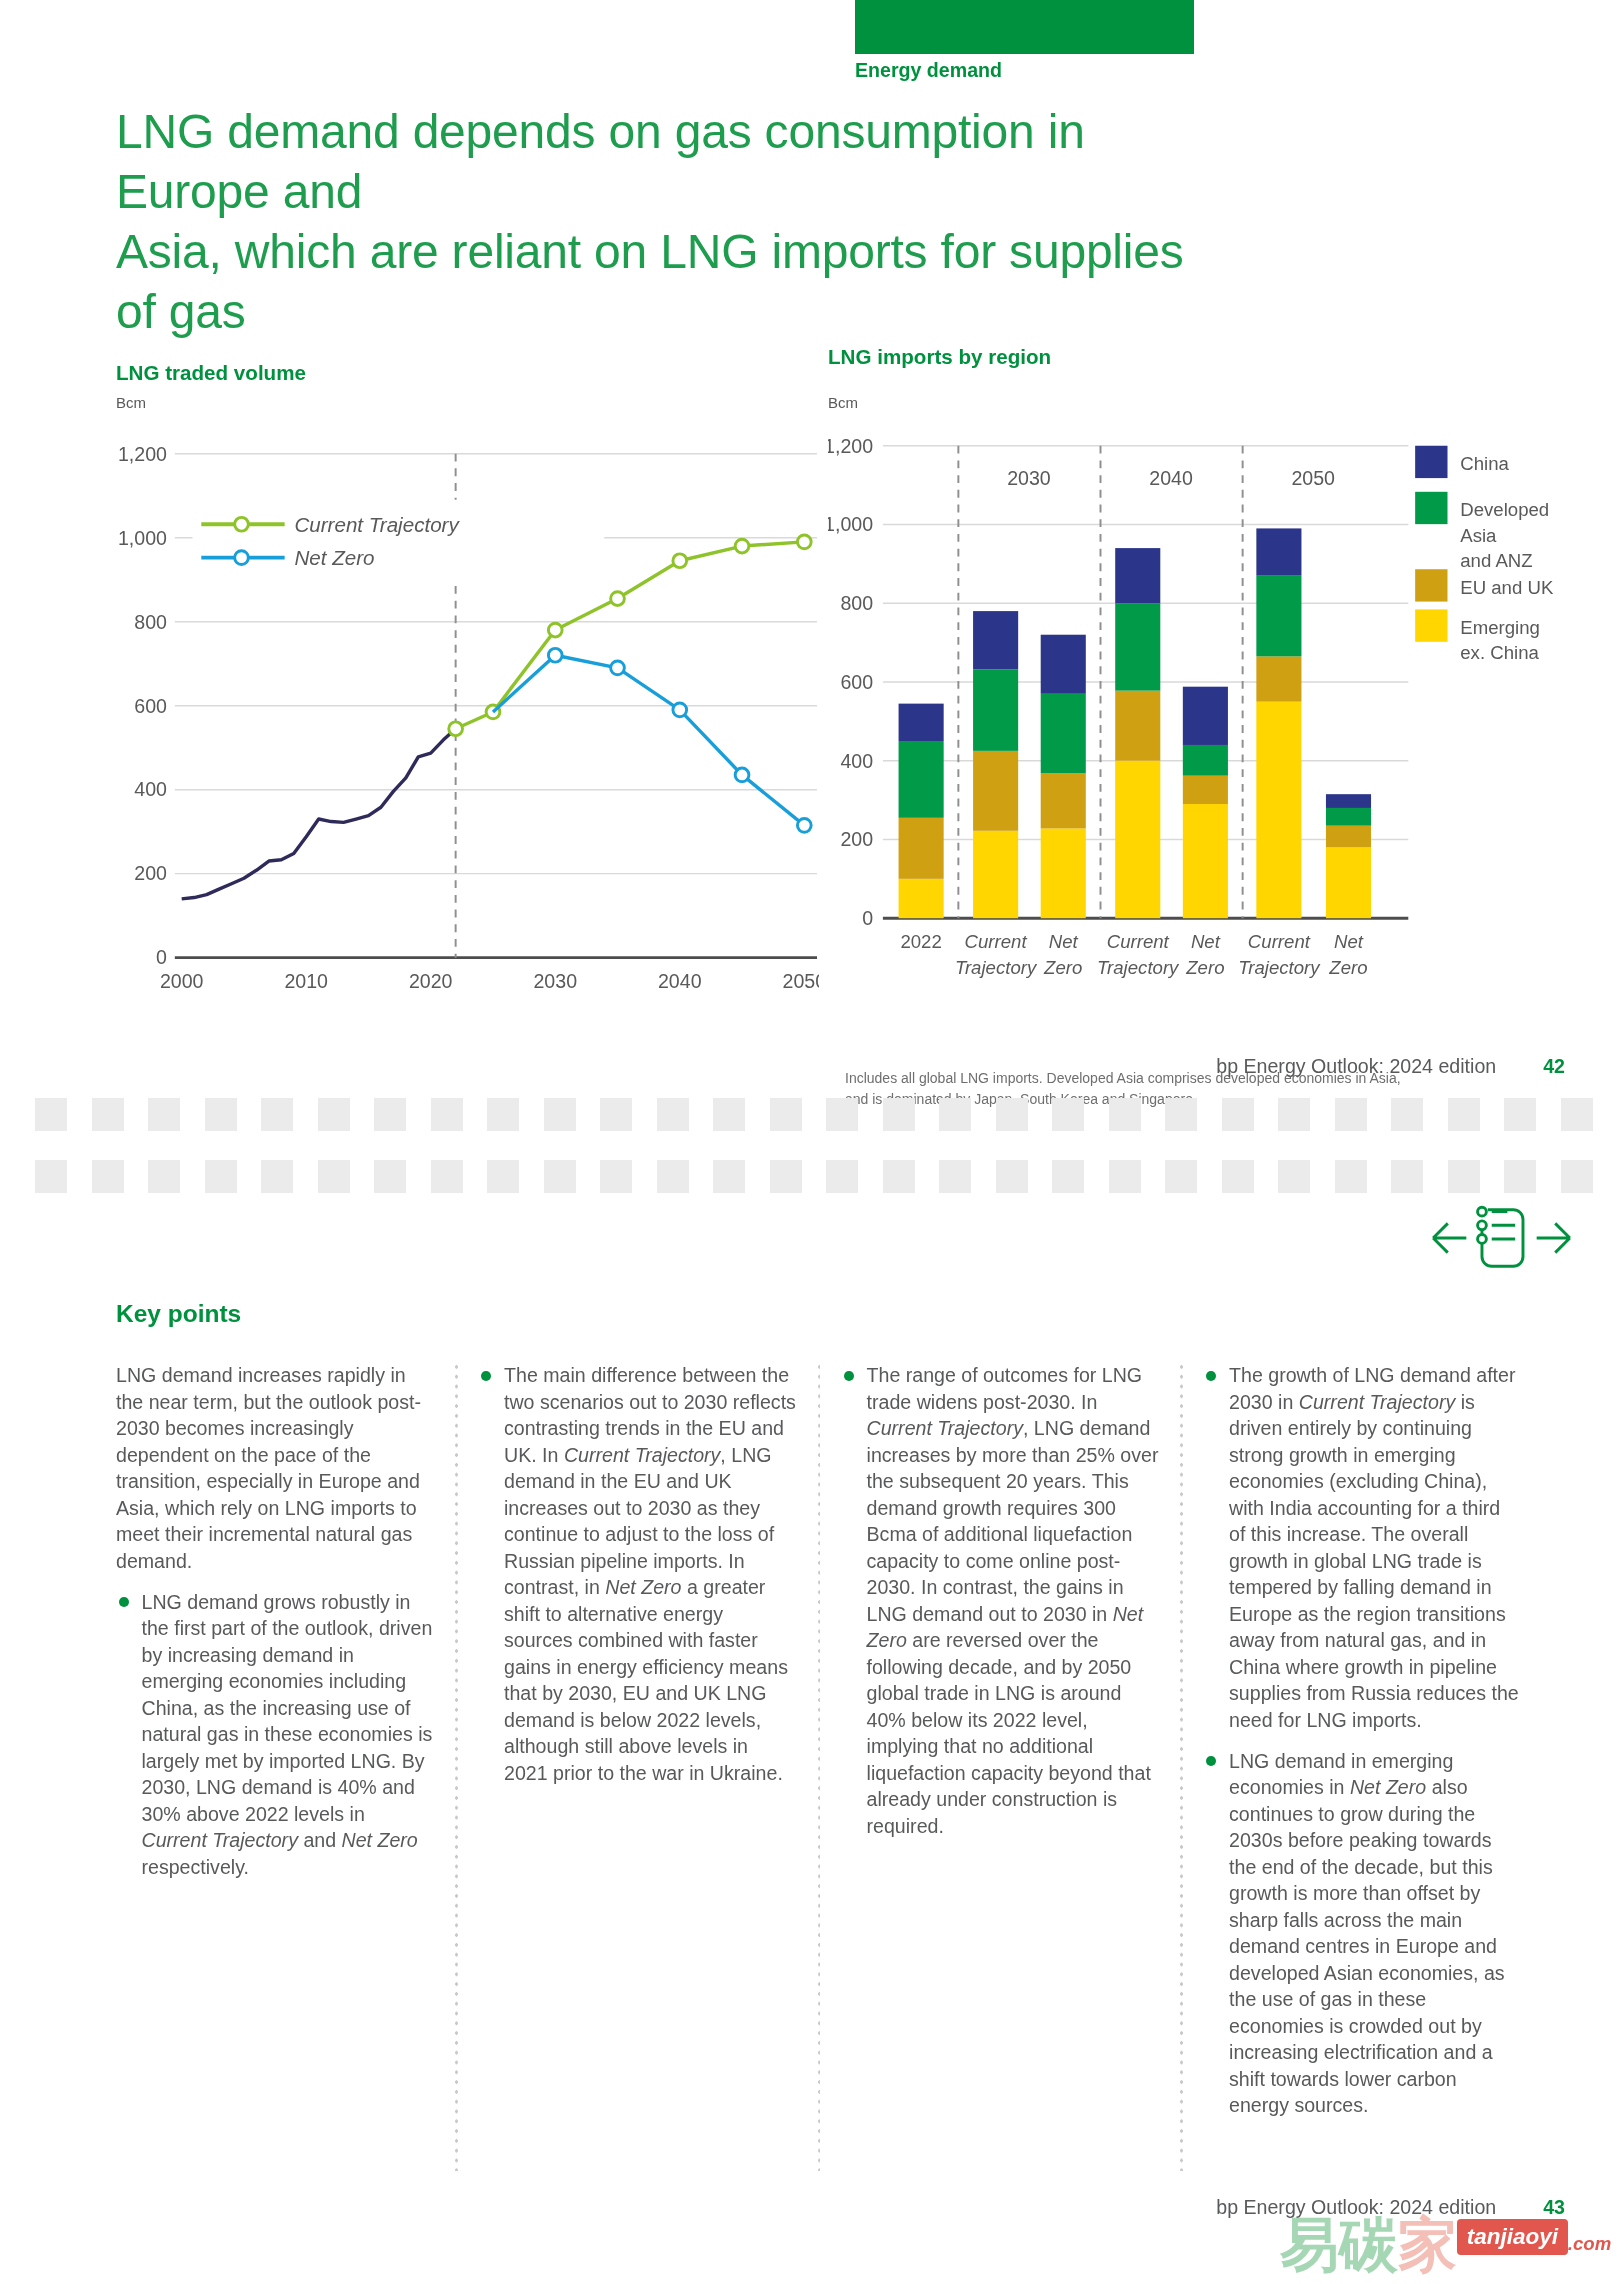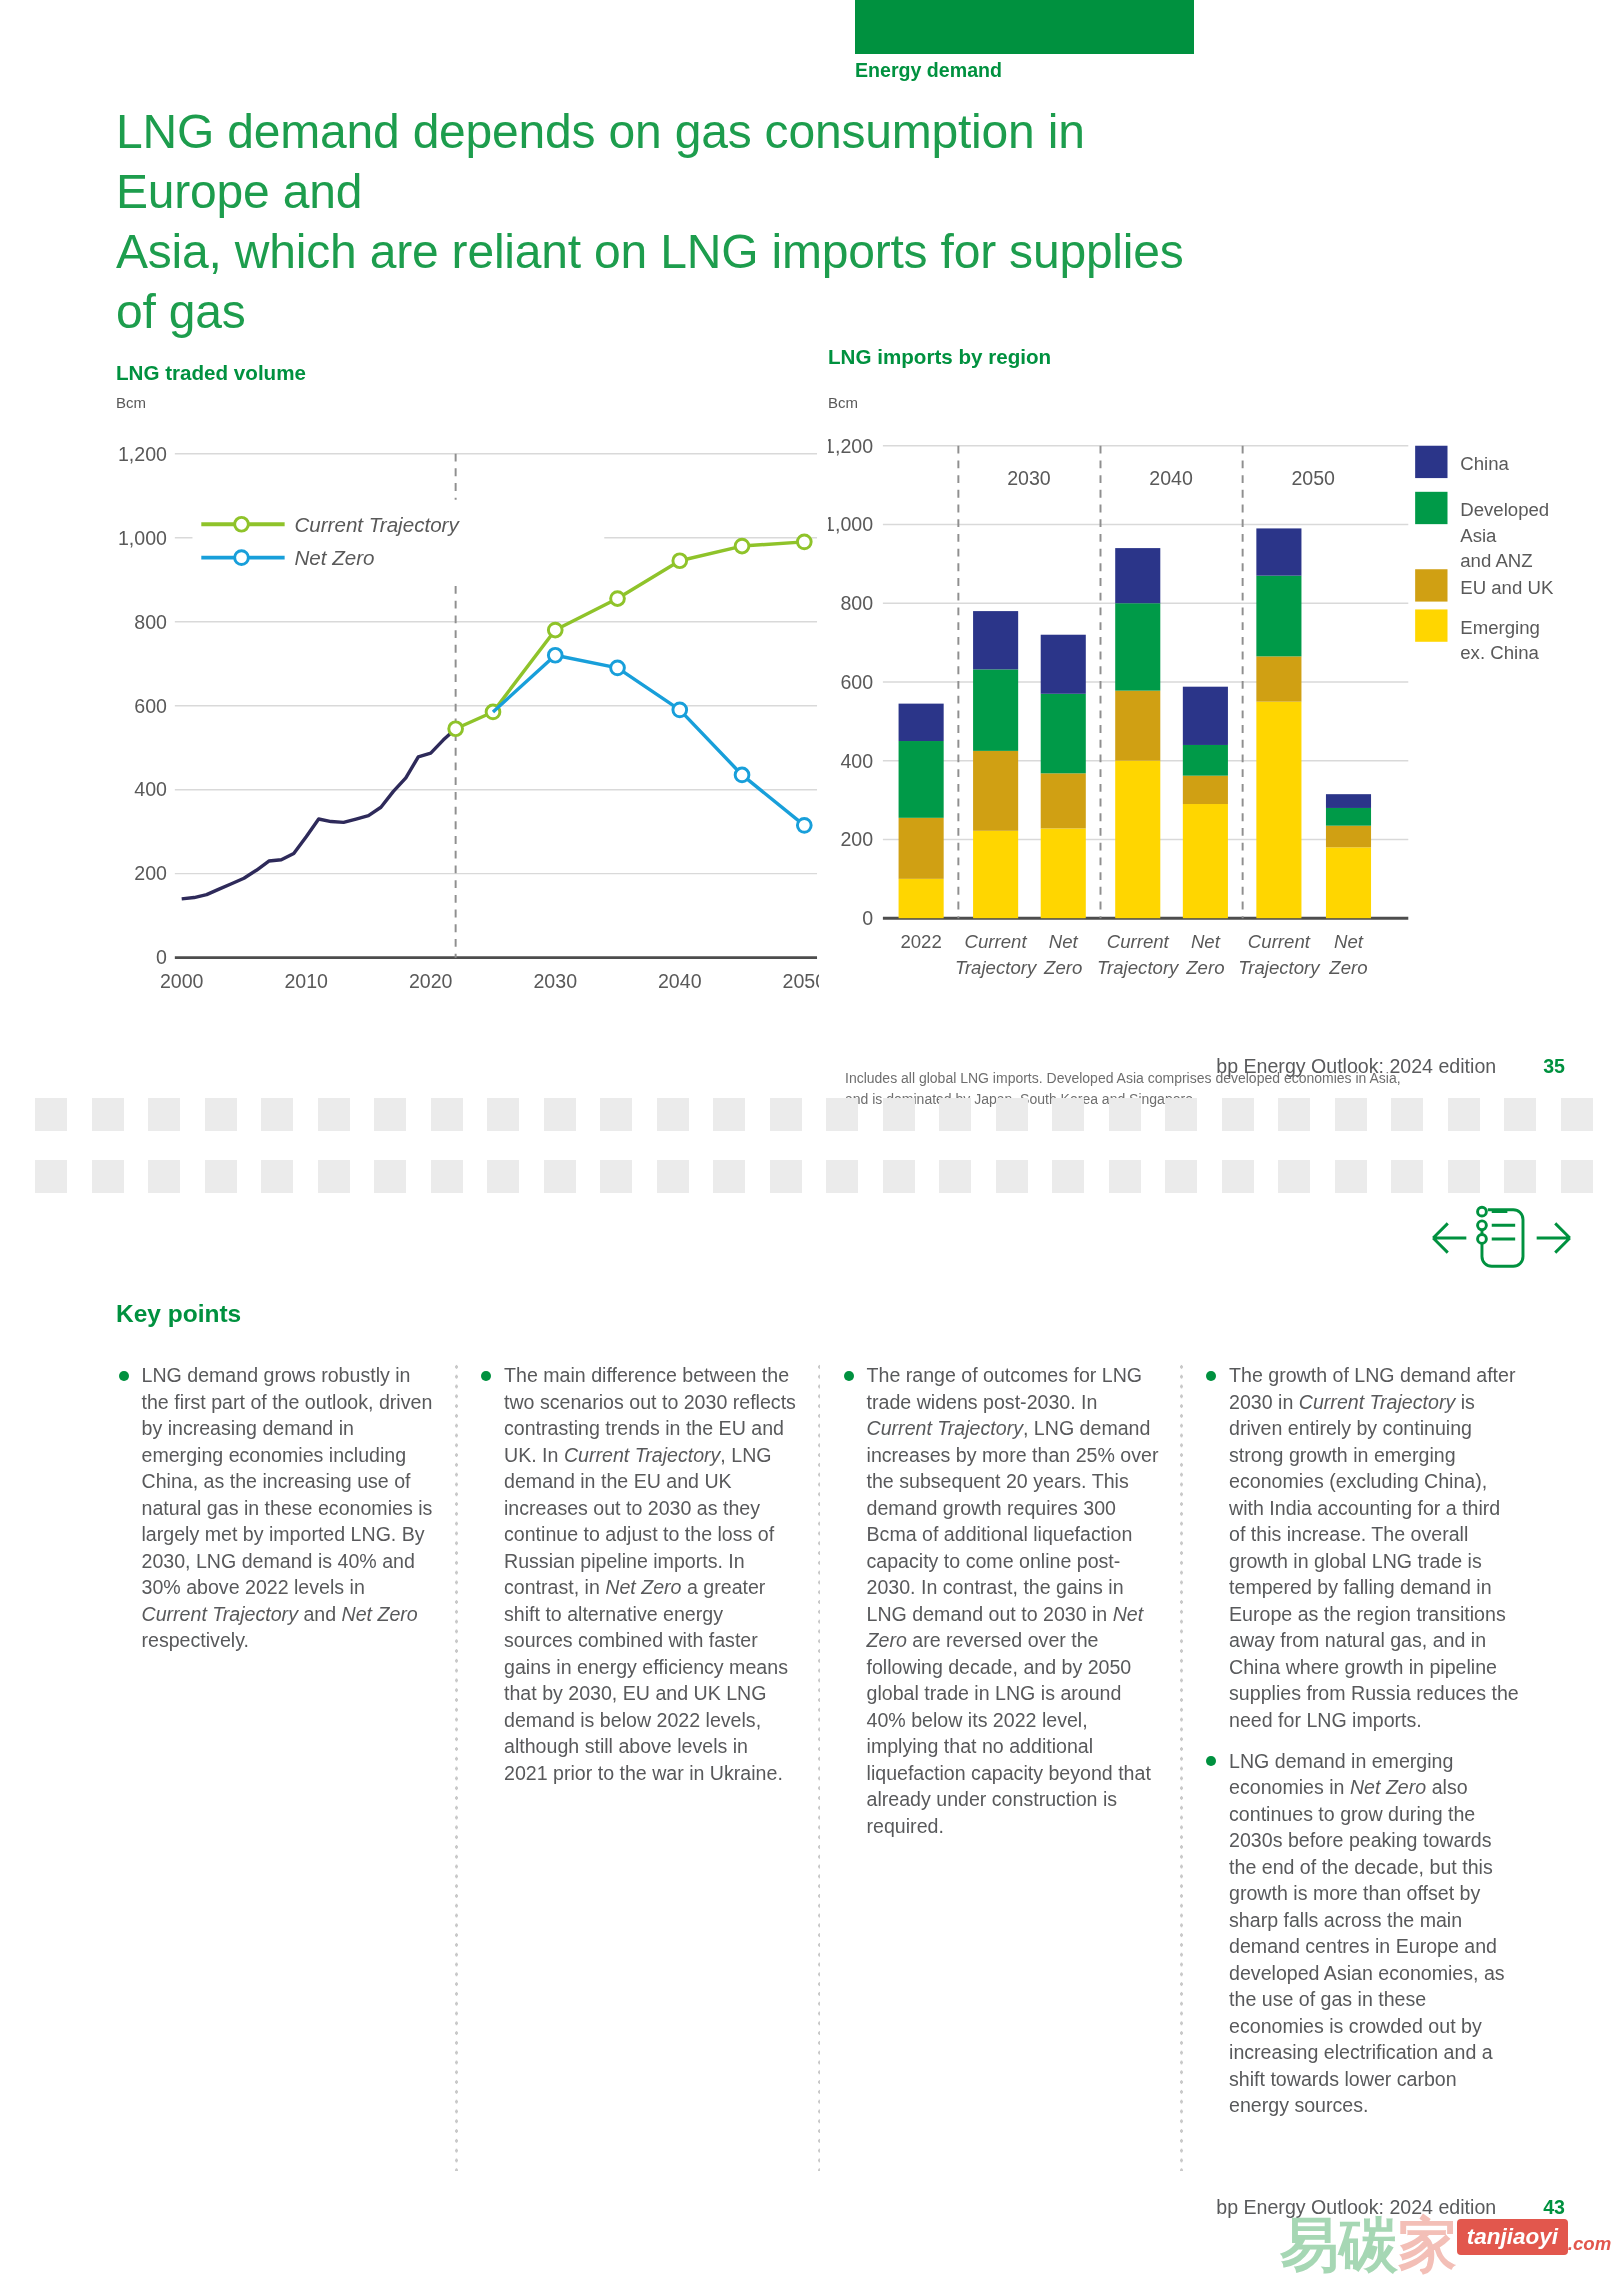--- a/index.html
+++ b/index.html
@@ -213,21 +213,21 @@
       <text x="645" y="207" font-family="&quot;Liberation Sans&quot;,sans-serif" font-size="19" fill="#595959">Emerging</text>
       <text x="645" y="233" font-family="&quot;Liberation Sans&quot;,sans-serif" font-size="19" fill="#595959">ex. China</text>
     </g>
   </svg>
 
 <div class="abs footnote">Includes all global LNG imports. Developed Asia comprises developed economies in Asia,
 and is dominated by Japan, South Korea and Singapore.</div>
 
 <div class="abs page-footer" id="footer-42">
   <span class="pf-text">bp Energy Outlook: 2024 edition</span>
-  <span class="pf-num">35</span>
+  <span class="pf-num">42</span>
 </div>
 
 <div class="abs squares-row" id="squares-1">
     <span class="sq"></span>
     <span class="sq"></span>
     <span class="sq"></span>
     <span class="sq"></span>
     <span class="sq"></span>
     <span class="sq"></span>
     <span class="sq"></span>
@@ -296,20 +296,21 @@
     <path d="M70 30 H94 M70 44 H94 M70 16 H86"></path>
   </g>
   <g fill="none" stroke="#00913f" stroke-width="3">
     <path d="M116 43 H150 M150 43 l-15 -15 M150 43 l-15 15"></path>
   </g>
 </svg>
 
 <h2 class="abs kp-heading" style="margin:0;text-align:center;">Key points</h2>
 <div class="abs kp-columns" id="kp-columns">
     <div class="kp-col">
+      <p class="kp-para">LNG demand increases rapidly in the near term, but the outlook post-2030 becomes increasingly dependent on the pace of the transition, especially in Europe and Asia, which rely on LNG imports to meet their incremental natural gas demand.</p>
       <p class="kp-para bullet">LNG demand grows robustly in the first part of the outlook, driven by increasing demand in emerging economies including China, as the increasing use of natural gas in these economies is largely met by imported LNG. By 2030, LNG demand is 40% and 30% above 2022 levels in <em>Current Trajectory</em> and <em>Net Zero</em> respectively.</p>
     </div>
     <div class="kp-divider"></div>
     <div class="kp-col">
       <p class="kp-para bullet">The main difference between the two scenarios out to 2030 reflects contrasting trends in the EU and UK. In <em>Current Trajectory</em>, LNG demand in the EU and UK increases out to 2030 as they continue to adjust to the loss of Russian pipeline imports. In contrast, in <em>Net Zero</em> a greater shift to alternative energy sources combined with faster gains in energy efficiency means that by 2030, EU and UK LNG demand is below 2022 levels, although still above levels in 2021 prior to the war in Ukraine.</p>
     </div>
     <div class="kp-divider"></div>
     <div class="kp-col">
       <p class="kp-para bullet">The range of outcomes for LNG trade widens post-2030. In <em>Current Trajectory</em>, LNG demand increases by more than 25% over the subsequent 20 years. This demand growth requires 300 Bcma of additional liquefaction capacity to come online post-2030. In contrast, the gains in LNG demand out to 2030 in <em>Net Zero</em> are reversed over the following decade, and by 2050 global trade in LNG is around 40% below its 2022 level, implying that no additional liquefaction capacity beyond that already under construction is required.</p>
     </div>

